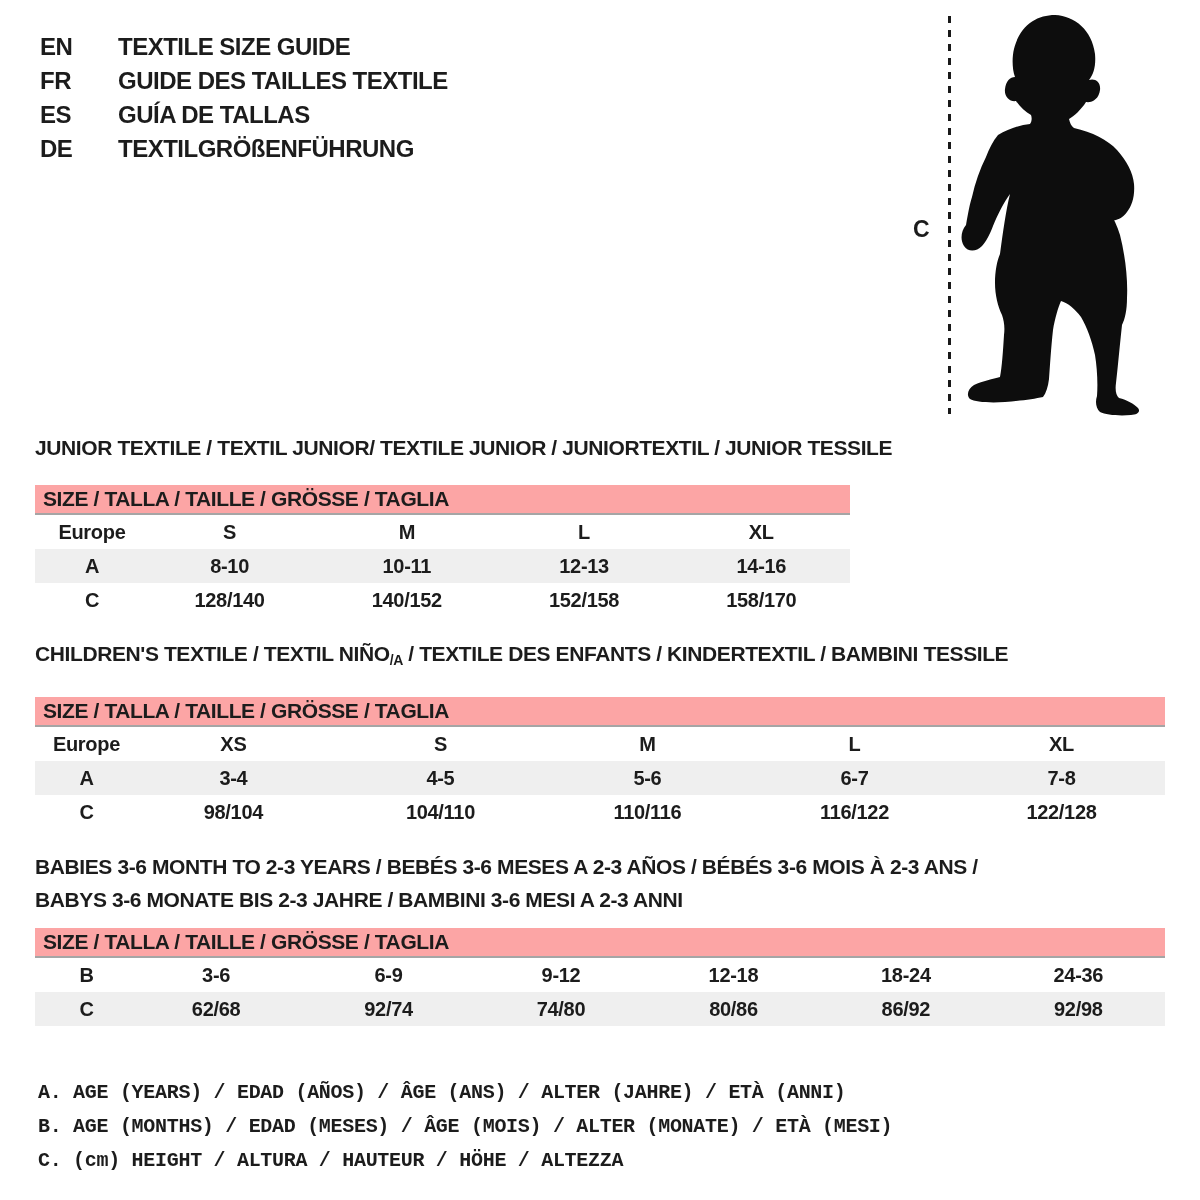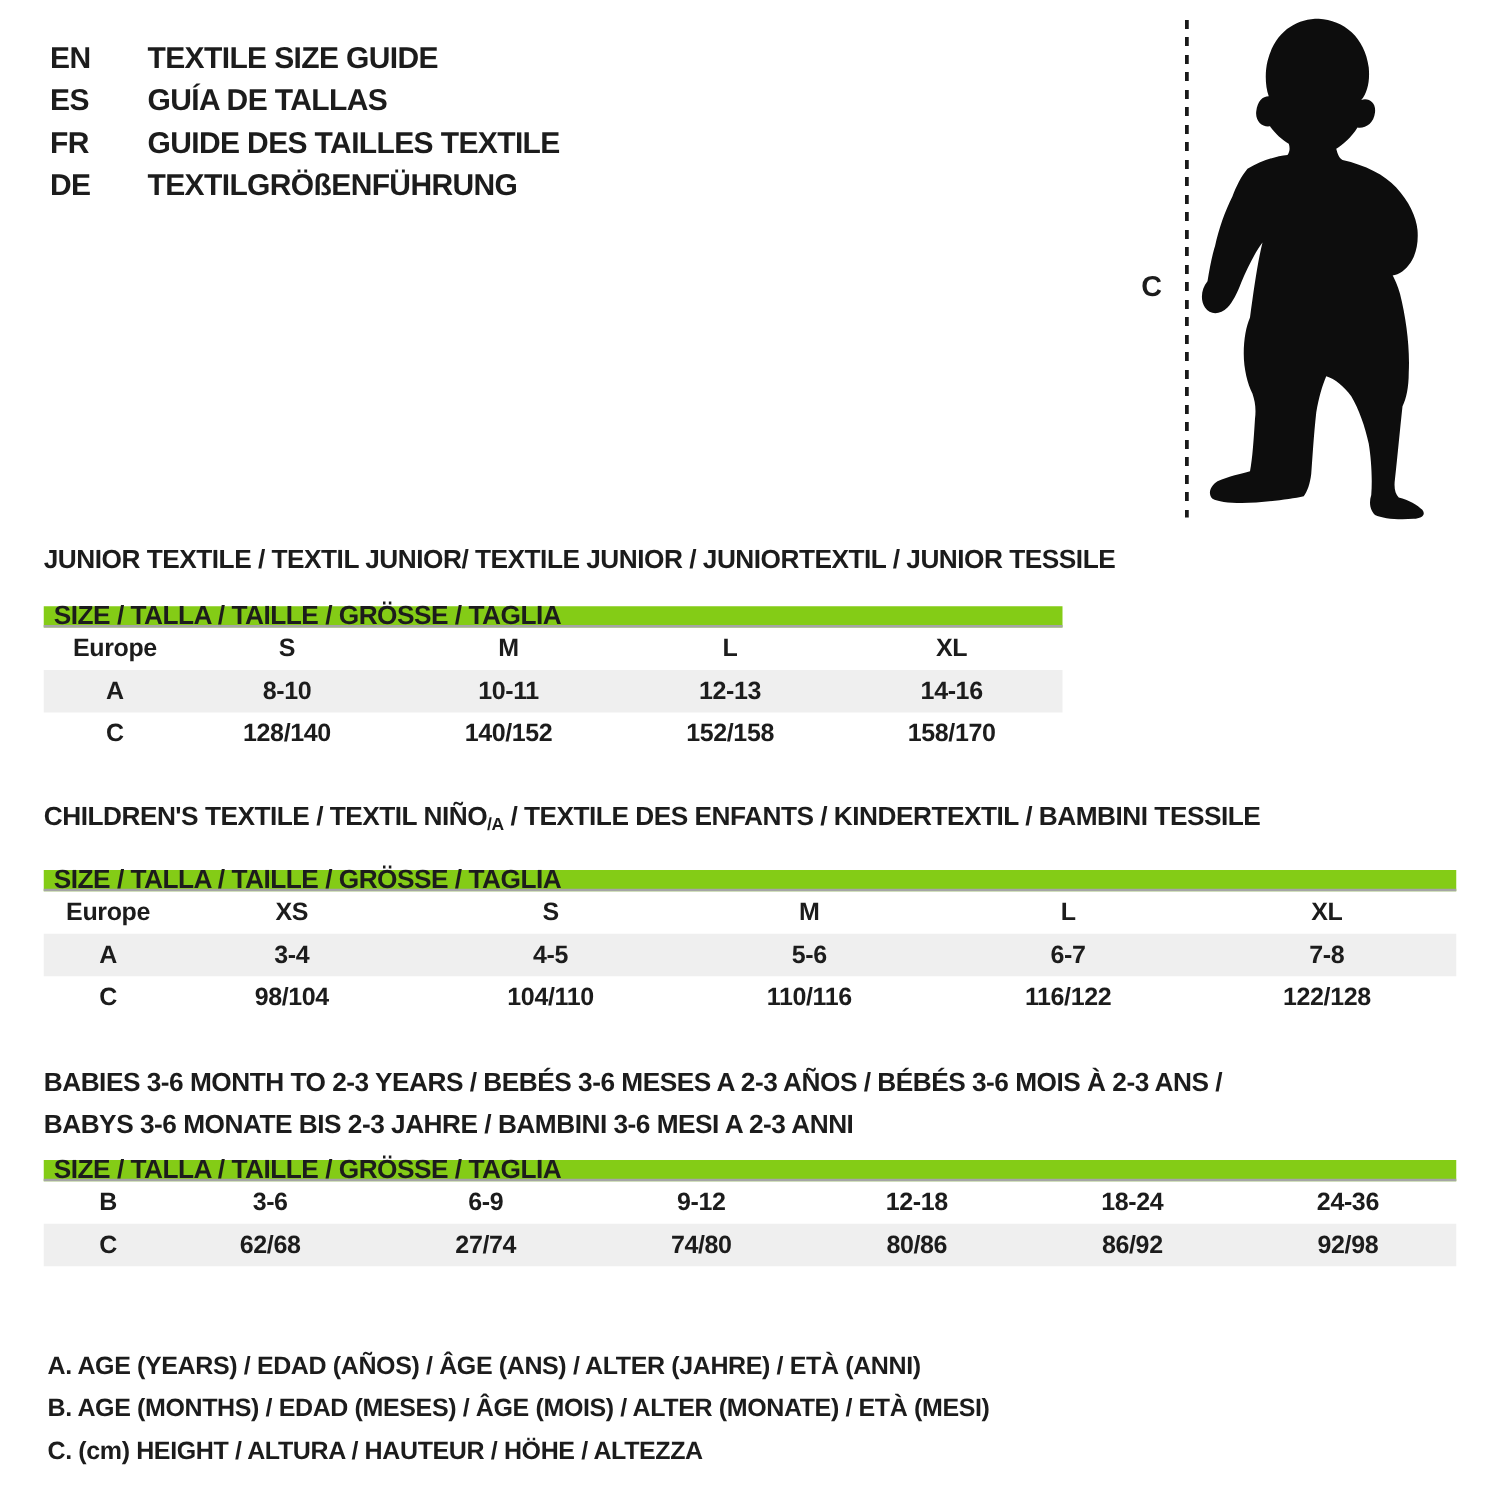--- a/index.html
+++ b/index.html
@@ -27,52 +27,52 @@
   .sec-heading {
     font-size:21px; font-weight:bold; letter-spacing:-0.4px;
     line-height:22px; white-space:nowrap;
   }
   .sec-heading .subscript { font-size:14px; vertical-align:-4px; }
   .babies-heading-line { line-height:33px; }
   
   .size-table { width:100%; margin-top:26px; font-weight:bold; }
   .sec-babies .size-table { margin-top:12px; }
   .table-bar {
-    height:17px; background:#84cc16; border-bottom:2px solid #a5a5a5;
+    height:30px; background:#fca5a5; border-bottom:2px solid #a5a5a5;
     display:flex; align-items:center; padding-left:8px; box-sizing:border-box;
     font-size:21px; letter-spacing:-0.4px;
   }
   .trow { display:flex; align-items:center; height:34px; font-size:20px; letter-spacing:-0.3px; }
   .trow.alt { background:#efefef; }
   .cell { text-align:center; }
   .cell.label { text-align:center; padding-left:8px; box-sizing:border-box; }
   .t4 .cell.label { width:13%; }   .t4 .cell.data { width:21.75%; }
   .t5 .cell.label { width:8.4%; }  .t5 .cell.data { width:18.32%; }
   .t6 .cell.label { width:8.4%; }  .t6 .cell.data { width:15.26%; }
   
   .legend { position:absolute; left:38px; top:1076px; }
-  .legend-line { font-size:20px; font-weight:bold; letter-spacing:-0.3px; line-height:34px; white-space:nowrap; }
+  .legend-line { font-size:20px; font-weight:bold; letter-spacing:-0.3px; line-height:34px; white-space:nowrap;font-family:Liberation Mono, monospace; }
 </style>
 </head>
 <body>
 
 <div class="page">
 
   <div class="lang-list">
     <div class="lang-row">
       <span class="lang-code">EN</span>
       <span class="lang-label">TEXTILE SIZE GUIDE</span>
     </div>
     <div class="lang-row">
+      <span class="lang-code">FR</span>
+      <span class="lang-label">GUIDE DES TAILLES TEXTILE</span>
+    </div>
+    <div class="lang-row">
       <span class="lang-code">ES</span>
       <span class="lang-label">GUÍA DE TALLAS</span>
-    </div>
-    <div class="lang-row">
-      <span class="lang-code">FR</span>
-      <span class="lang-label">GUIDE DES TAILLES TEXTILE</span>
     </div>
     <div class="lang-row">
       <span class="lang-code">DE</span>
       <span class="lang-label">TEXTILGRÖßENFÜHRUNG</span>
     </div>
   </div>
 
   <span class="measure-label">C</span>
   <div class="measure-line"></div>
   <svg class="toddler-svg" width="195" height="405" viewBox="0 0 195 405" aria-hidden="true">
@@ -200,21 +200,21 @@
         <span class="cell data">3-6</span>
         <span class="cell data">6-9</span>
         <span class="cell data">9-12</span>
         <span class="cell data">12-18</span>
         <span class="cell data">18-24</span>
         <span class="cell data">24-36</span>
       </div>
       <div class="trow alt">
         <span class="cell label">C</span>
         <span class="cell data">62/68</span>
-        <span class="cell data">27/74</span>
+        <span class="cell data">92/74</span>
         <span class="cell data">74/80</span>
         <span class="cell data">80/86</span>
         <span class="cell data">86/92</span>
         <span class="cell data">92/98</span>
       </div>
     </div>
   </div>
 
   <div class="legend">
     <div class="legend-line">A. AGE (YEARS) / EDAD (AÑOS) / ÂGE (ANS) / ALTER (JAHRE) / ETÀ (ANNI)</div>

